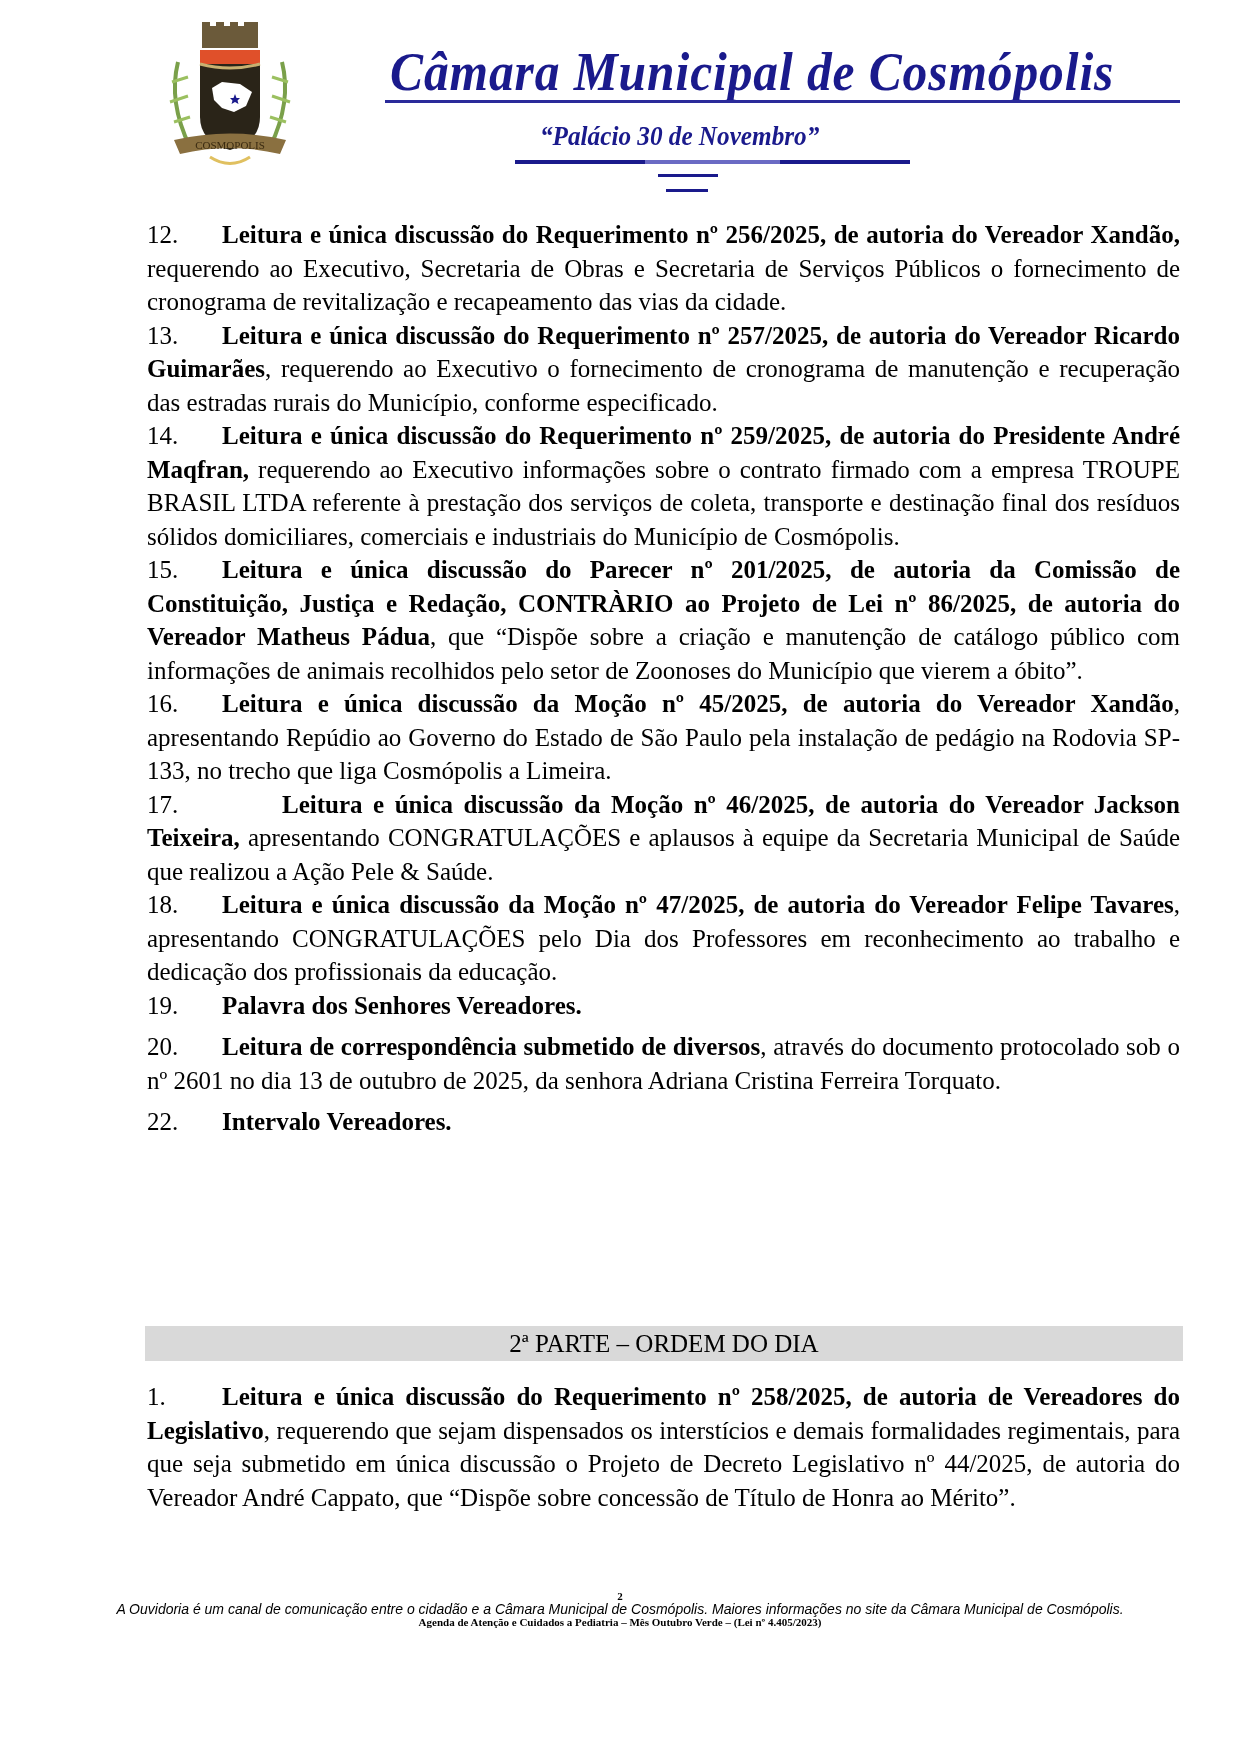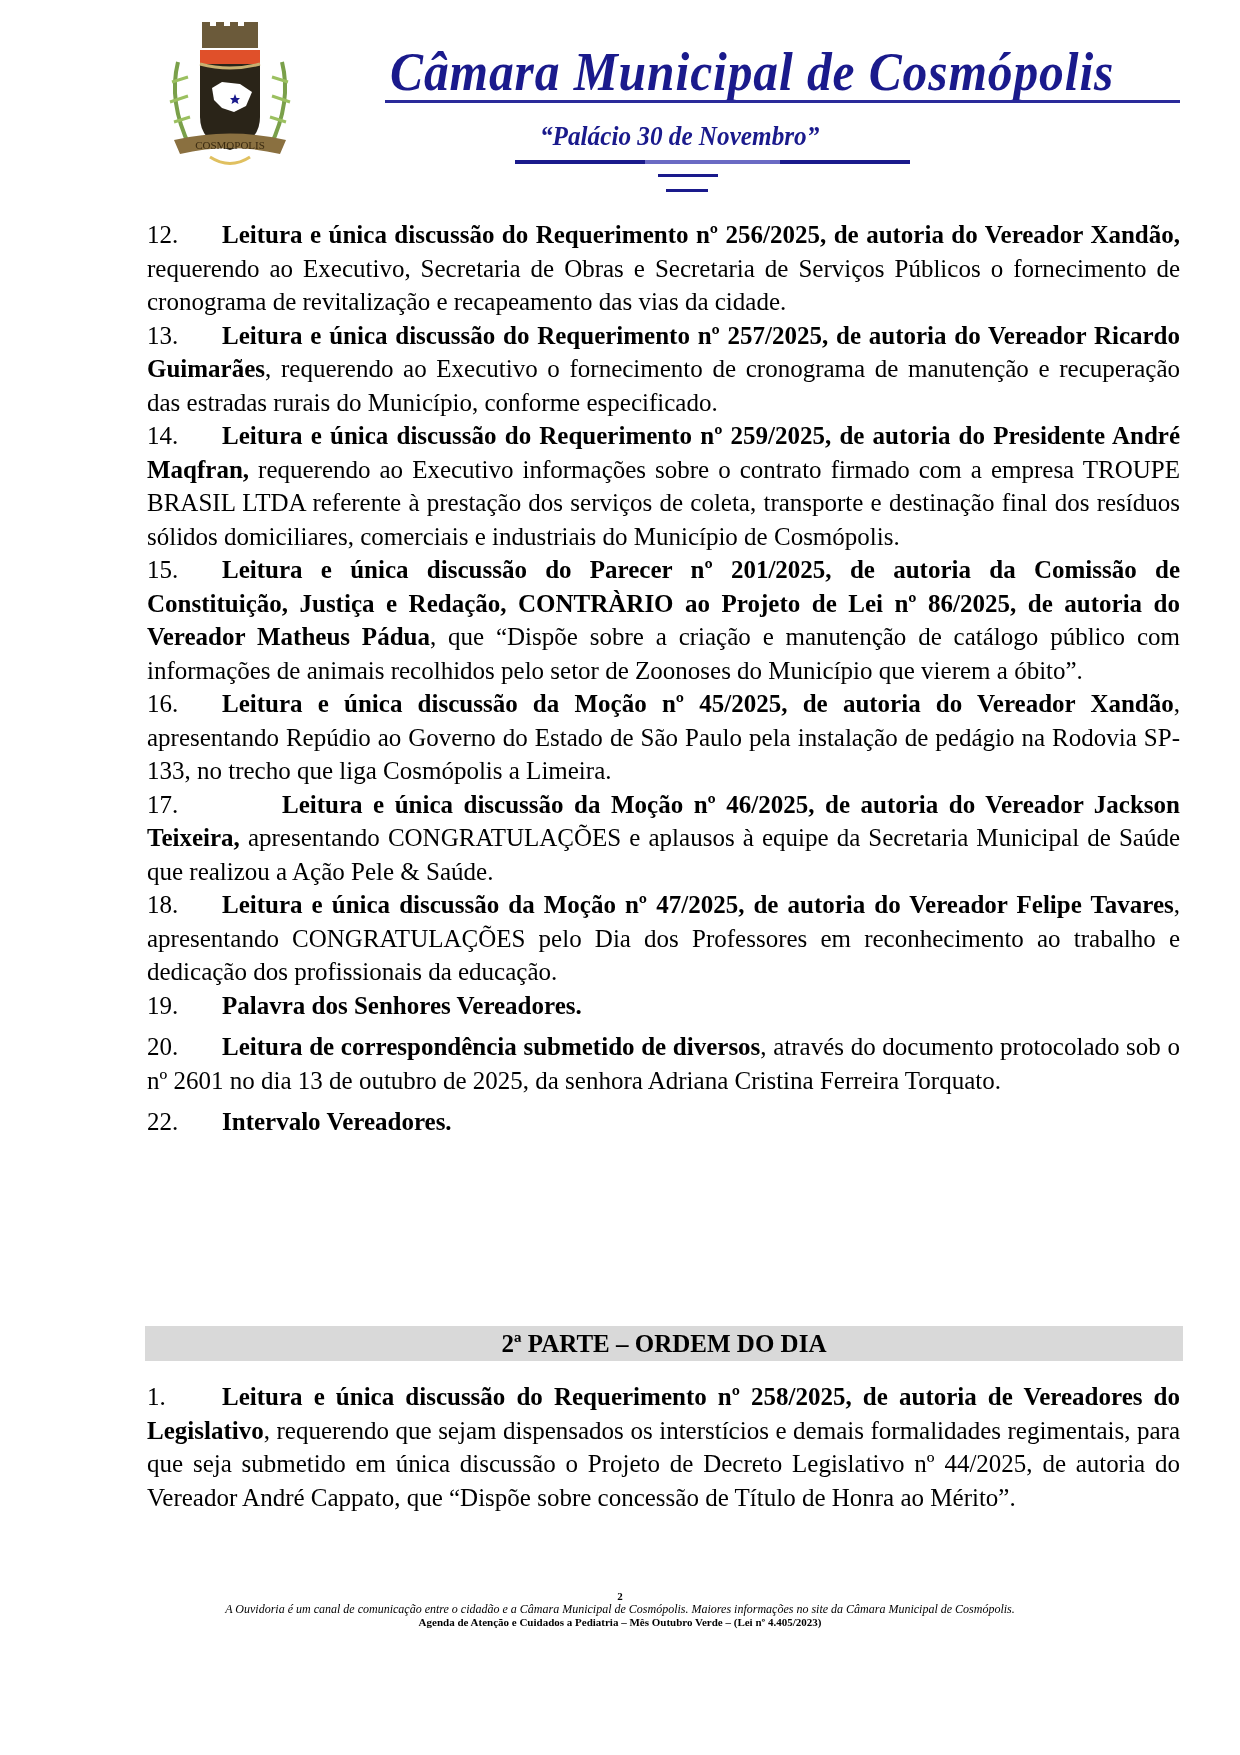--- a/index.html
+++ b/index.html
@@ -13,27 +13,27 @@
   .deco2 { position: absolute; left: 658px; top: 174px; width: 60px; height: 3px; background: #1a1a8c; }
   .deco3 { position: absolute; left: 666px; top: 189px; width: 42px; height: 3px; background: #1a1a8c; }
 
   .content { position: absolute; left: 147px; top: 218px; width: 1033px; font-size: 25px; line-height: 33.5px; text-align: justify; }
   .item { margin: 0; }
   .item .num { display: inline-block; width: 75px; }
   .item .num.wide { width: 135px; }
   .item b { font-weight: bold; }
   .item.gap { margin-top: 8px; }
 
-  .section-bar { position: absolute; left: 145px; top: 1326px; width: 1038px; height: 35px; background: #d9d9d9; text-align: center; font-weight: bold; font-size: 25px; line-height: 35px; }
+  .section-bar { position: absolute; left: 145px; top: 1326px; width: 1038px; height: 35px; background: #d9d9d9; text-align: center; font-weight: normal; font-size: 25px; line-height: 35px; }
 
   .content2 { position: absolute; left: 147px; top: 1380px; width: 1033px; font-size: 25px; line-height: 33.5px; text-align: justify; }
 
   .footer { position: absolute; left: 0; top: 1590px; width: 1240px; text-align: center; font-size: 11px; line-height: 13px; }
   .footer .page { font-weight: bold; }
-  .footer .ouv { font-family: Liberation Serif, serif; font-style: italic; font-size: 12px; text-align: center; }
+  .footer .ouv { font-family: Liberation Sans, sans-serif; font-style: italic; font-size: 14px; text-align: center; }
   .footer .pauta { text-decoration: underline; font-weight: bold; }
   .footer .agenda { font-weight: bold; }
 </style>
 </head>
 <body>
 
 <div class="header">
   <div class="crest">
     <svg width="140" height="150" viewBox="0 0 140 150">
 

